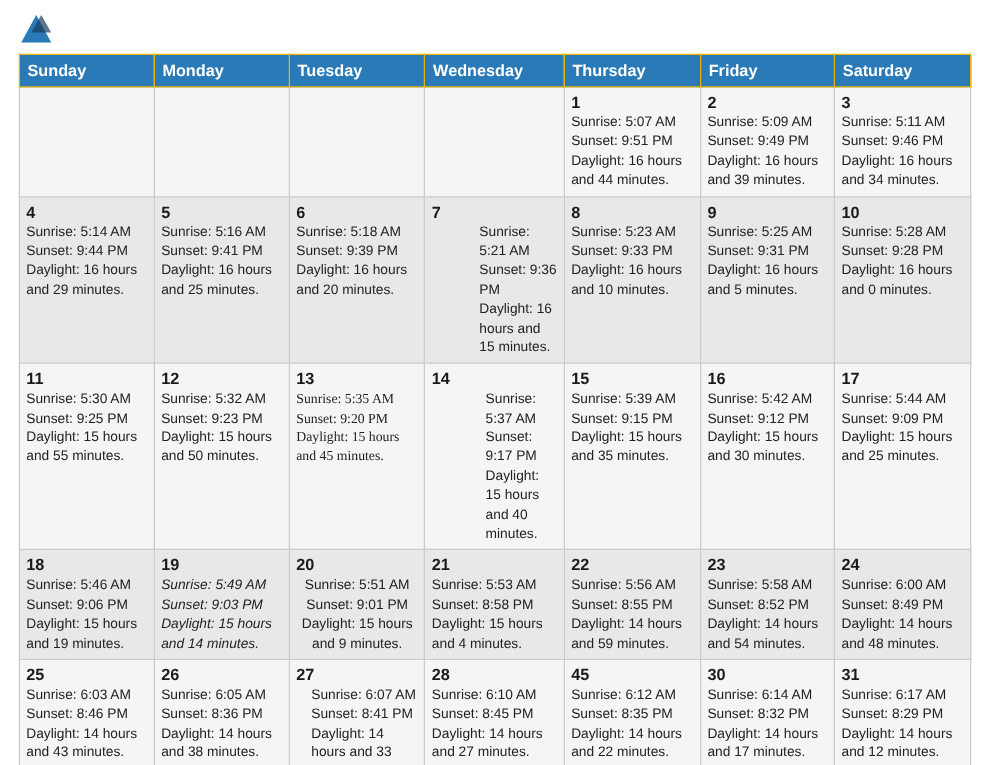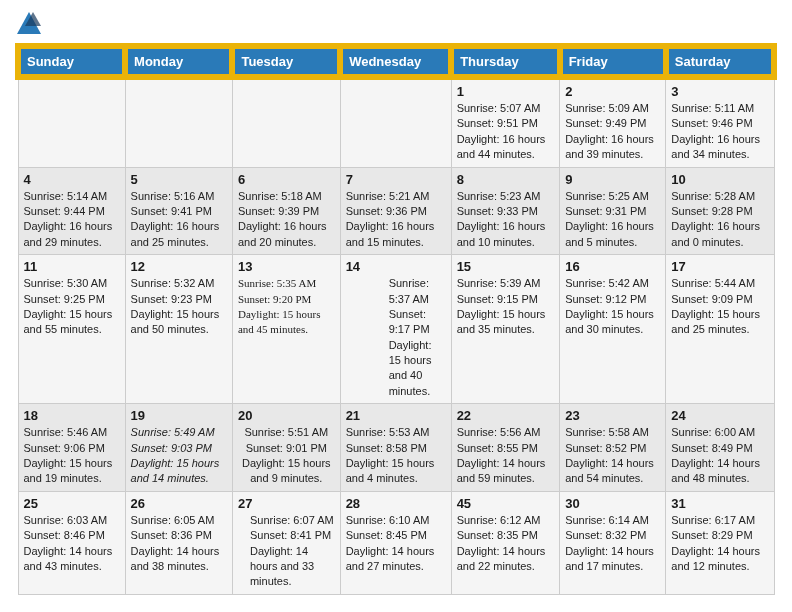--- a/index.html
+++ b/index.html
@@ -8,21 +8,21 @@
     .header { display: flex; justify-content: space-between; align-items: flex-start; margin-bottom: 5px; }
     .logo { display: flex; align-items: center; }
     .logo-text { display: flex; flex-direction: column; line-height: 1.1; }
     .logo-general { font-size: 18px; font-weight: bold; color: #1a3a5c; }
     .logo-blue { font-size: 18px; font-weight: bold; color: #2a7ab8; }
     .logo-icon { width: 28px; height: 28px; margin-right: 4px; }
     .title-block { text-align: right; }
     .month-title { font-size: 36px; font-weight: normal; color: #1a1a1a; }
     .location { font-size: 15px; font-weight: bold; color: #1a1a1a; }
     .calendar { width: 100%; border-collapse: collapse; }
-    .calendar th { background: #2a7ab8; color: #fff; text-align: left; padding: 5px 6px; font-size: 13px; border: 6px solid #eab308; }
+    .calendar th { background: #2a7ab8; color: #fff; text-align: left; padding: 5px 6px; font-size: 13px; border: 1px solid #eab308; }
     .calendar td { border: 1px solid #ccc; vertical-align: top; padding: 4px 5px; font-size: 11px; width: 113px; min-height: 80px; }
     .calendar tr:nth-child(odd) td { background: #f5f5f5; }
     .calendar tr:nth-child(even) td { background: #e8e8e8; }
     .day-num { font-size: 13px; font-weight: bold; color: #1a1a1a; display: block; margin-bottom: 2px; }
     .day-info { color: #222; line-height: 1.4; font-size: 11px; }
     .empty { background: #f5f5f5 !important; }
   </style>
 </head>
 <body>
 
@@ -95,21 +95,21 @@
 Daylight: 16 hours and 25 minutes.</div>
           </td>
           <td>
             <span class="day-num">6</span>
             <div class="day-info" style="white-space: pre-line;">Sunrise: 5:18 AM
 Sunset: 9:39 PM
 Daylight: 16 hours and 20 minutes.</div>
           </td>
           <td>
             <span class="day-num">7</span>
-            <div class="day-info" style="white-space: pre-line;">Sunrise: 5:21 AM
+            <div class="day-info" style="white-space: pre-line; margin-left: 38px;">Sunrise: 5:21 AM
 Sunset: 9:36 PM
 Daylight: 16 hours and 15 minutes.</div>
           </td>
           <td>
             <span class="day-num">8</span>
             <div class="day-info" style="white-space: pre-line;">Sunrise: 5:23 AM
 Sunset: 9:33 PM
 Daylight: 16 hours and 10 minutes.</div>
           </td>
           <td>

